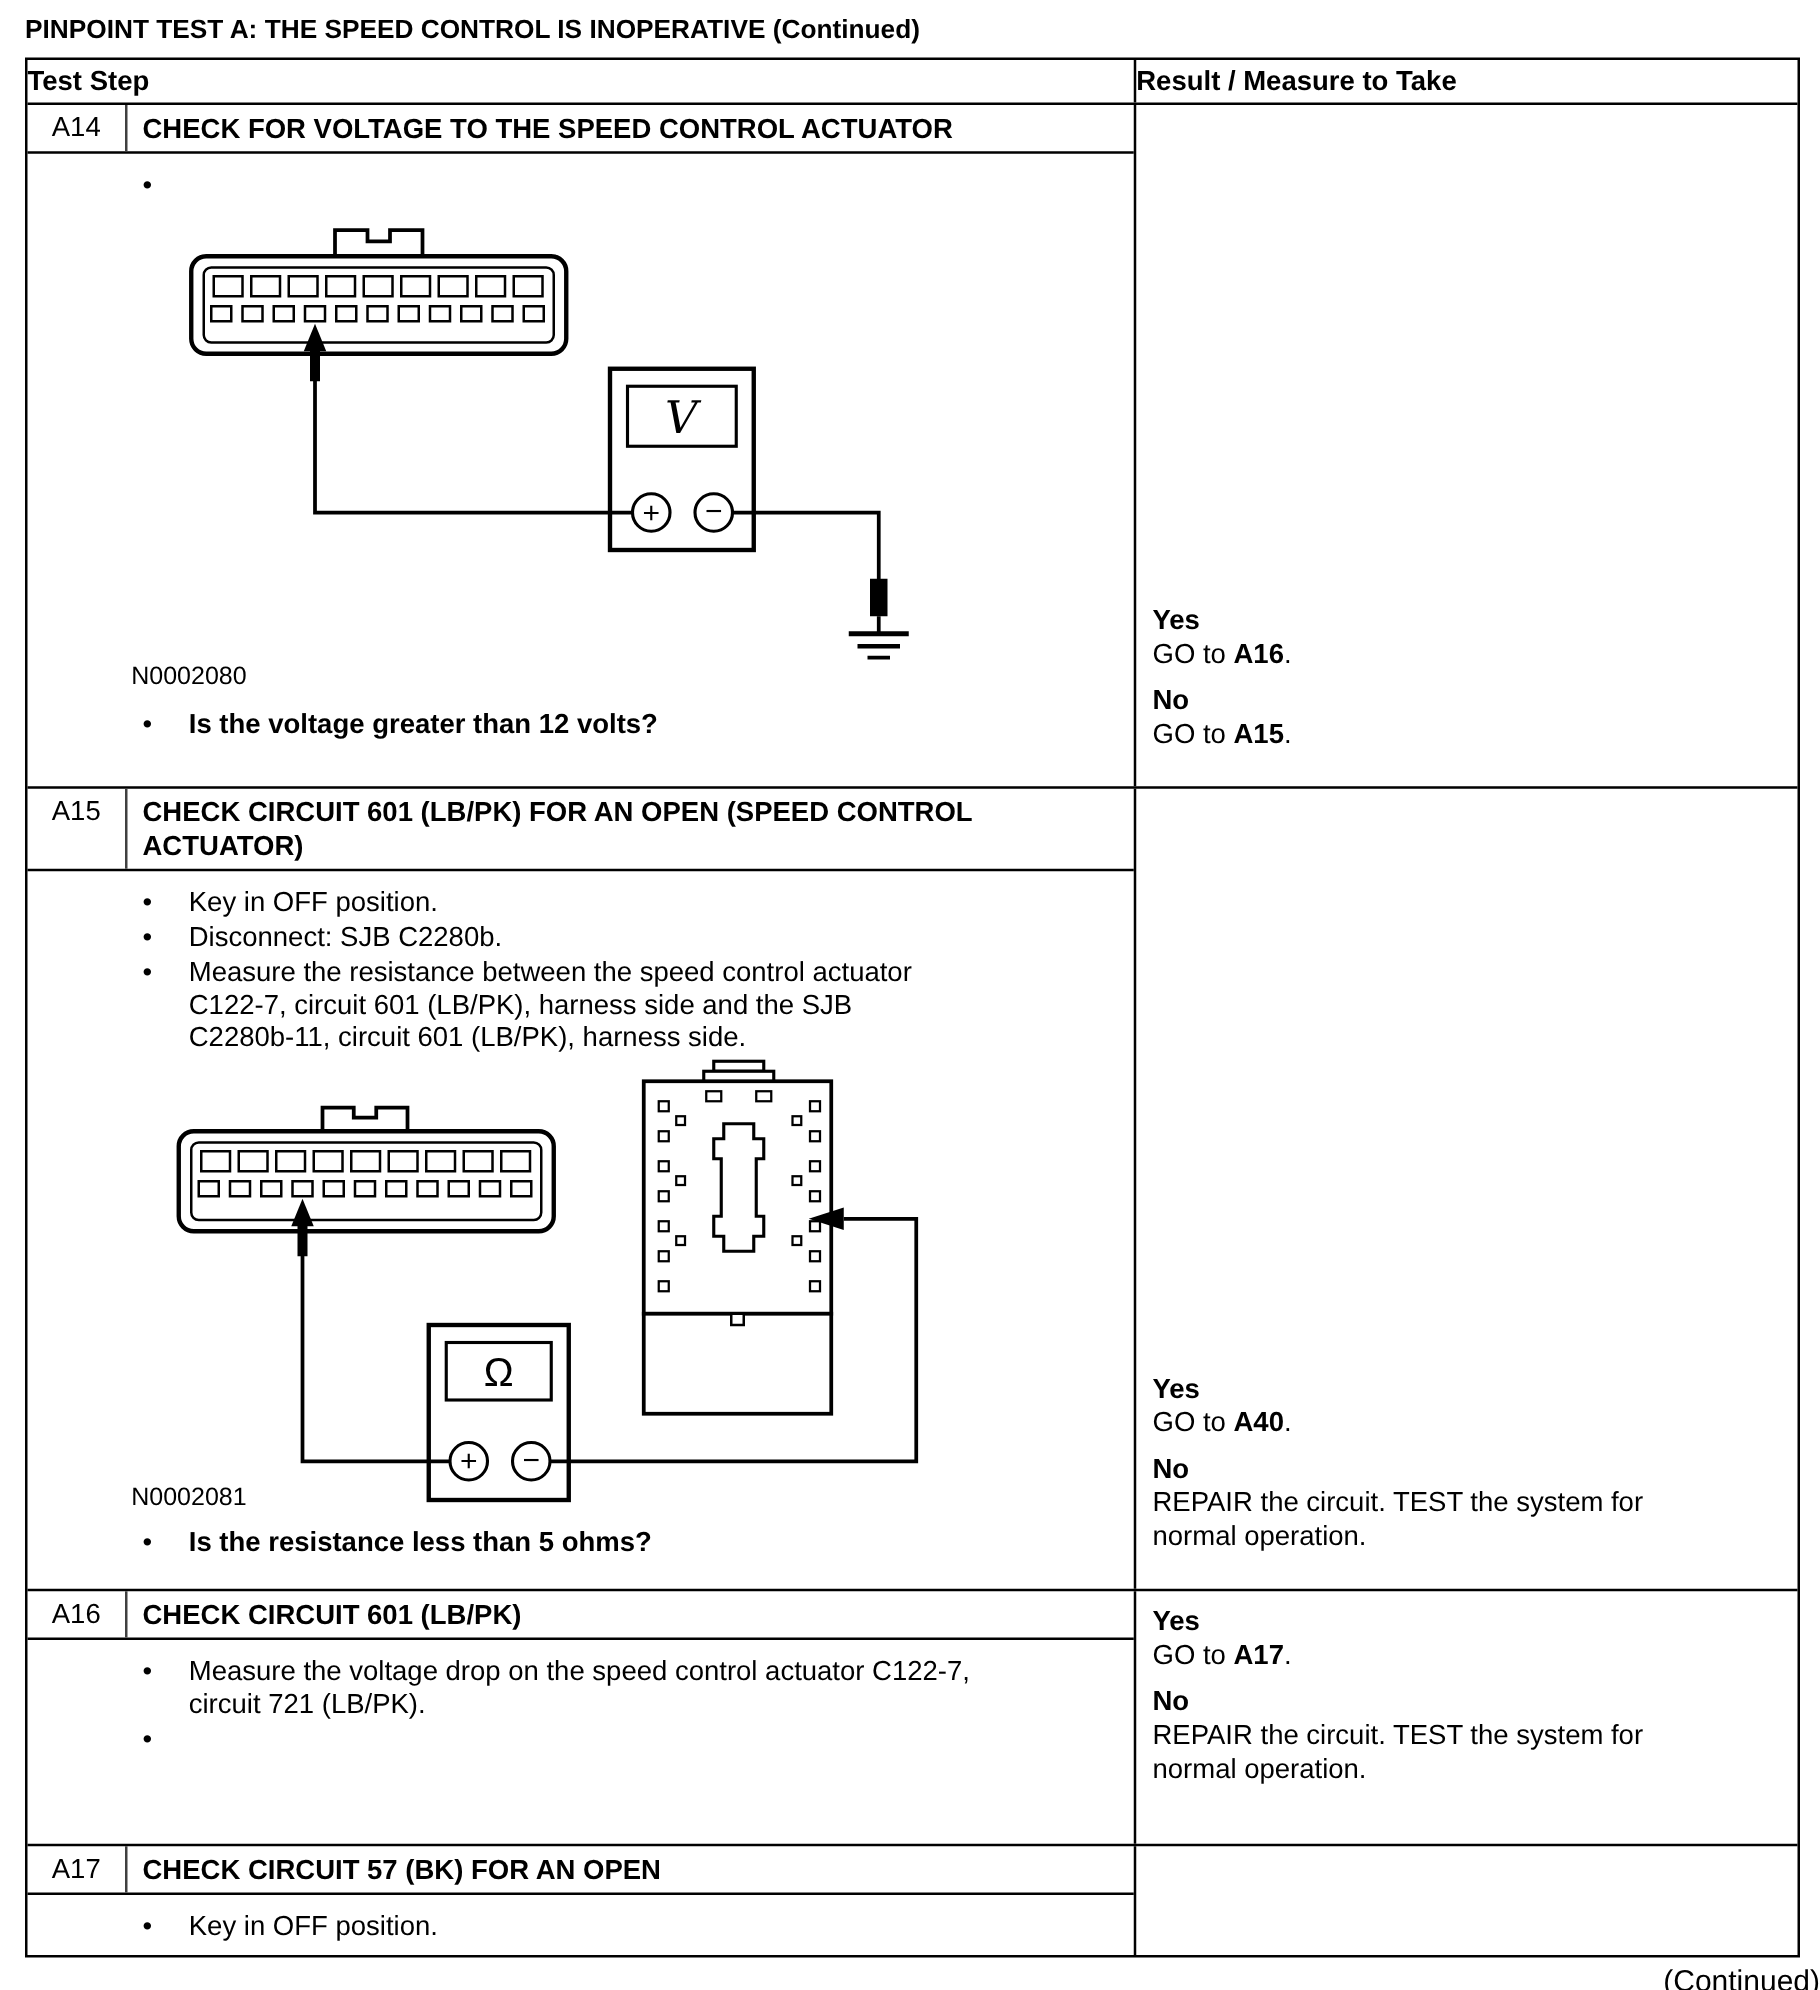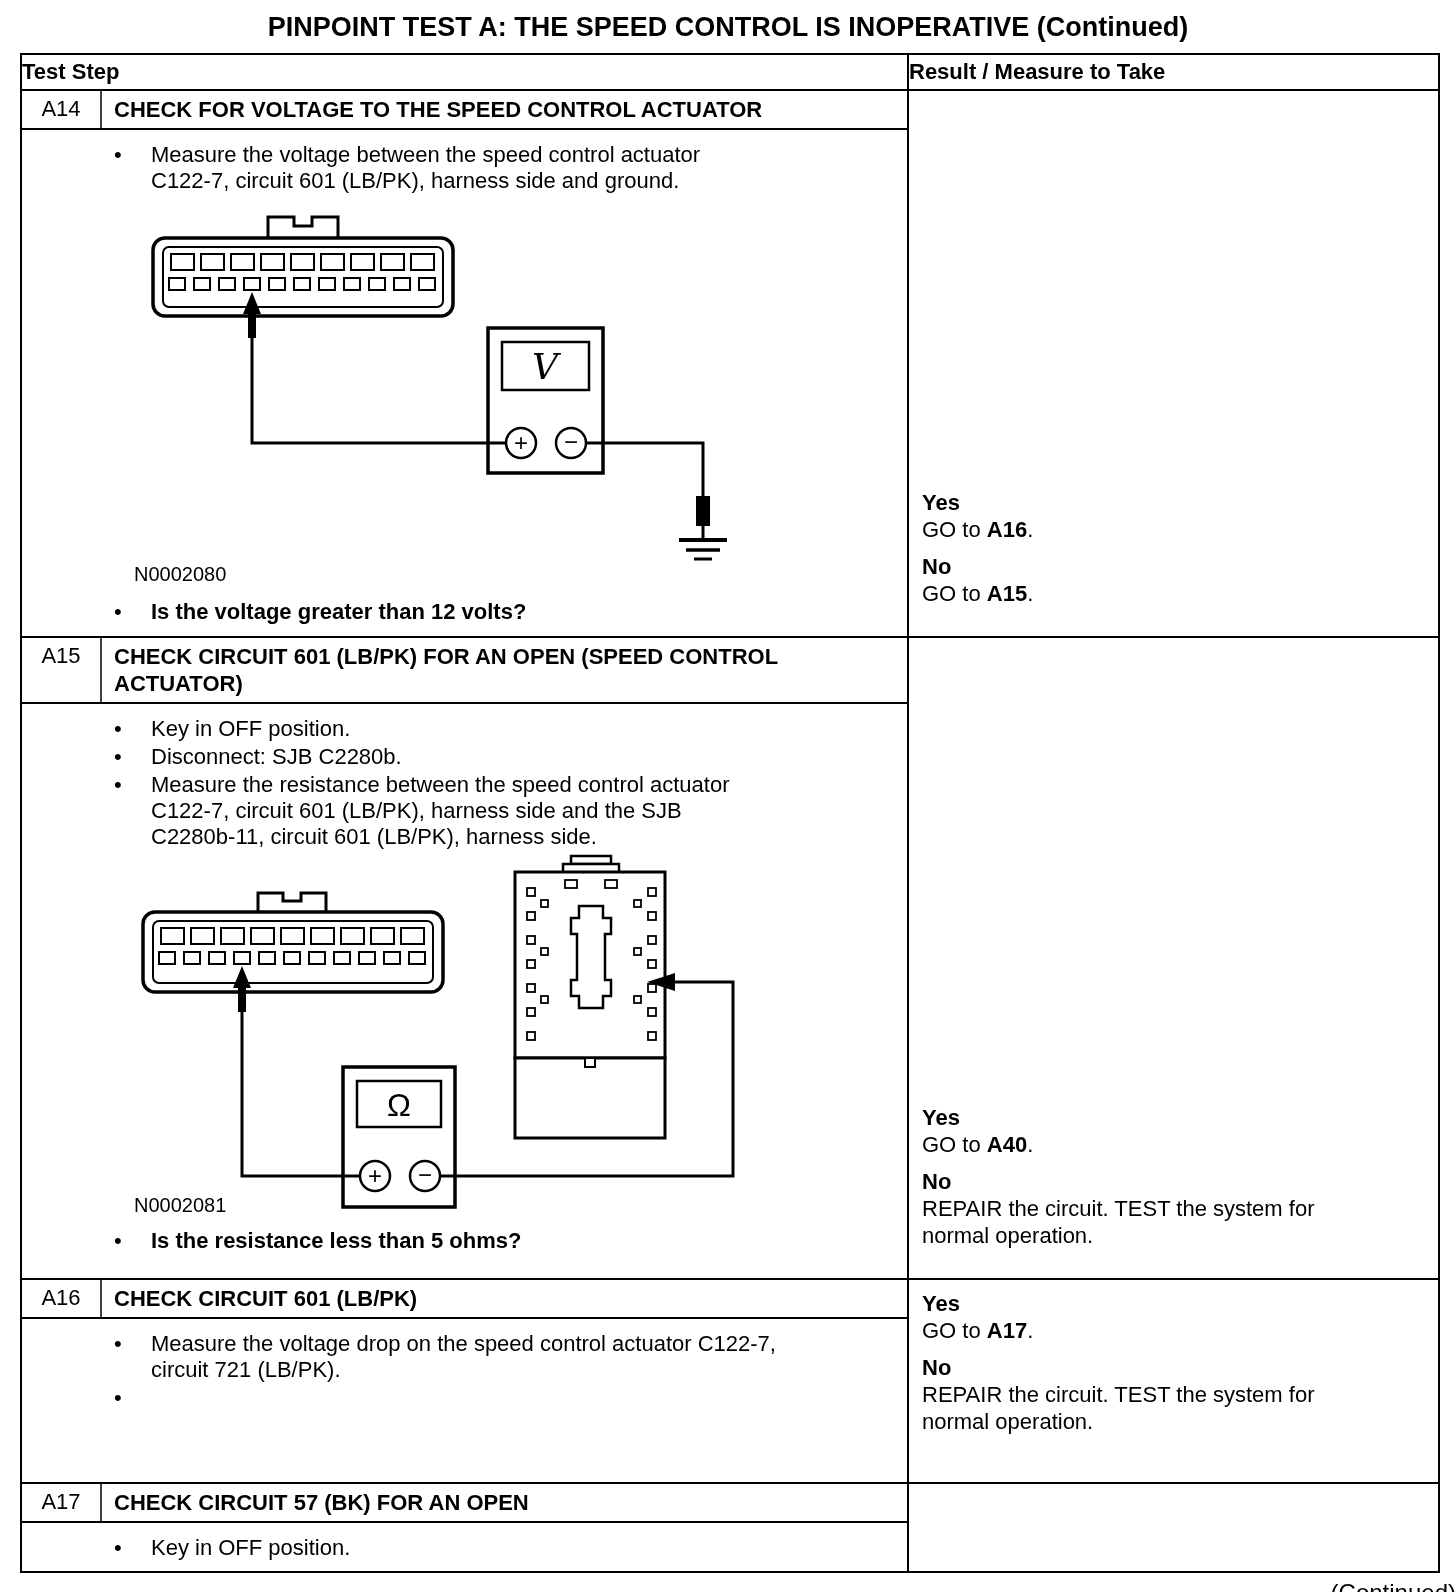--- a/index.html
+++ b/index.html
@@ -1,19 +1,19 @@
 <!DOCTYPE html>
 <html><head>
 <meta charset="utf-8">
 <style>
   html,body{margin:0;padding:0}
   body{width:1456px;height:1592px;background:#fff;color:#000;
        font-family:"Liberation Sans",sans-serif;overflow:hidden}
   .page{padding:10px 20px 0}
-  .doc-title{text-align:center;font-weight:700;font-size:27px;margin:2px 0 10px}
+  .doc-title{font-weight:700;font-size:21px;margin:2px 0 10px}
   .pp-table{border:2px solid #000;width:1416px}
   .thead{display:grid;grid-template-columns:885px 1fr;border-bottom:2px solid #000}
   .th{font-weight:700;font-size:22px;padding:4px 0}
   .th-right{border-left:2px solid #000}
   .step{display:grid;grid-template-columns:885px 1fr;border-bottom:2px solid #000}
   .step:last-child{border-bottom:0}
   .step-a14{min-height:545px}
   .step-a15{min-height:640px}
   .step-a16{min-height:202px}
   .step-a17{min-height:86px}
@@ -24,21 +24,21 @@
   .step-title{font-weight:700;font-size:22px;padding:5px 12px;white-space:pre-line;line-height:27px}
   .step-body{padding:10px 16px 8px 0;font-size:22px;line-height:26px}
   .b-item{display:flex;padding-left:92px;margin:2px 0}
   .b-dot{width:37px;flex:none}
   .b-text{white-space:pre-line}
   .b-bold .b-text{font-weight:700}
   .q-a14{margin-top:12px}
   .q-a15{margin-top:10px}
   .fig1{display:block;margin:14px 0 0 121px}
   .fig2{display:block;margin:4px 0 0 113px}
-  .fig-caption{font-size:20px;margin-left:112px}
+  .fig-caption{font-size:20px;margin-left:83px}
   .cap1{margin-top:-12px}
   .cap2{margin-top:-20px}
   .res-block{margin-bottom:10px}
   .res-label{font-weight:700}
   .res-action{white-space:pre-line}
   .mt-auto{margin-top:auto}
   .page-footer{width:1436px;text-align:right;font-size:24px;padding:6px 0 0}
   svg text{font-family:"Liberation Sans",sans-serif}
   .meter-glyph{font-family:"DejaVu Serif",serif;font-style:italic}
 </style>
@@ -58,22 +58,20 @@
 
     <div class="step step-a14">
       <div class="step-left">
         <div class="step-head">
           <div class="step-id">A14</div>
           <div class="step-title">CHECK FOR VOLTAGE TO THE SPEED CONTROL ACTUATOR</div>
         </div>
         <div class="step-body">
           <div class="b-item">
             <span class="b-dot">•</span>
-            <span class="b-text">Measure the voltage between the speed control actuator
-C122-7, circuit 601 (LB/PK), harness side and ground.</span>
           </div>
 
           <svg class="fig1" width="640" height="365" viewBox="0 0 640 365">
 
             <g>
               <path d="M125,31 L125,9 L151,9 L151,18 L169,18 L169,9 L195,9 L195,31" fill="#fff" stroke="#000" stroke-width="3"></path>
               <rect x="10" y="30" width="300" height="78" rx="12" fill="#fff" stroke="#000" stroke-width="3.5"></rect>
               <rect x="20" y="39" width="280" height="60" rx="6" fill="none" stroke="#000" stroke-width="2"></rect>
               <g fill="#fff" stroke="#000" stroke-width="2">
                 <rect x="28" y="46" width="23" height="16"></rect>

